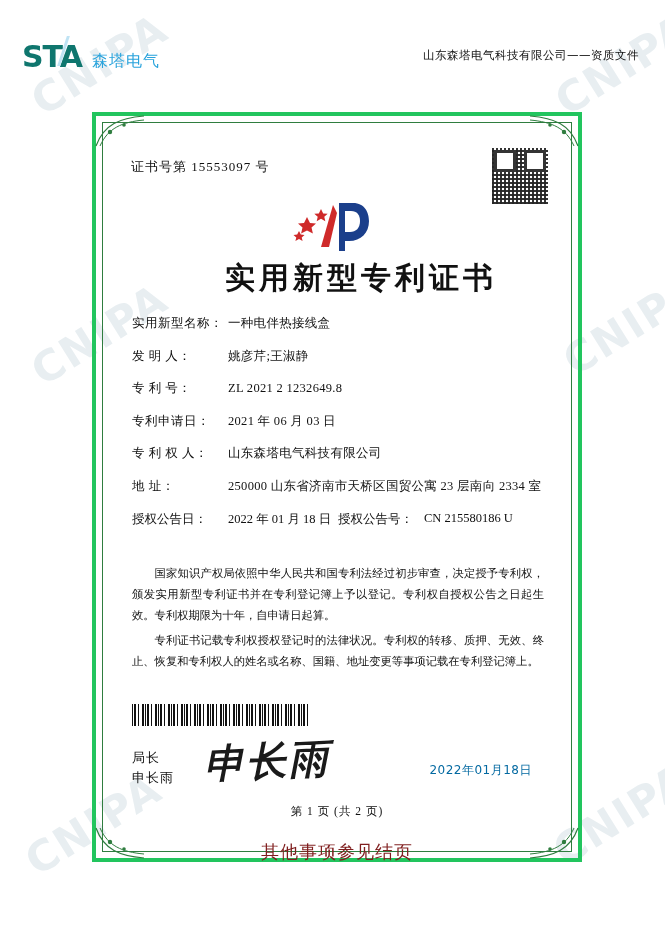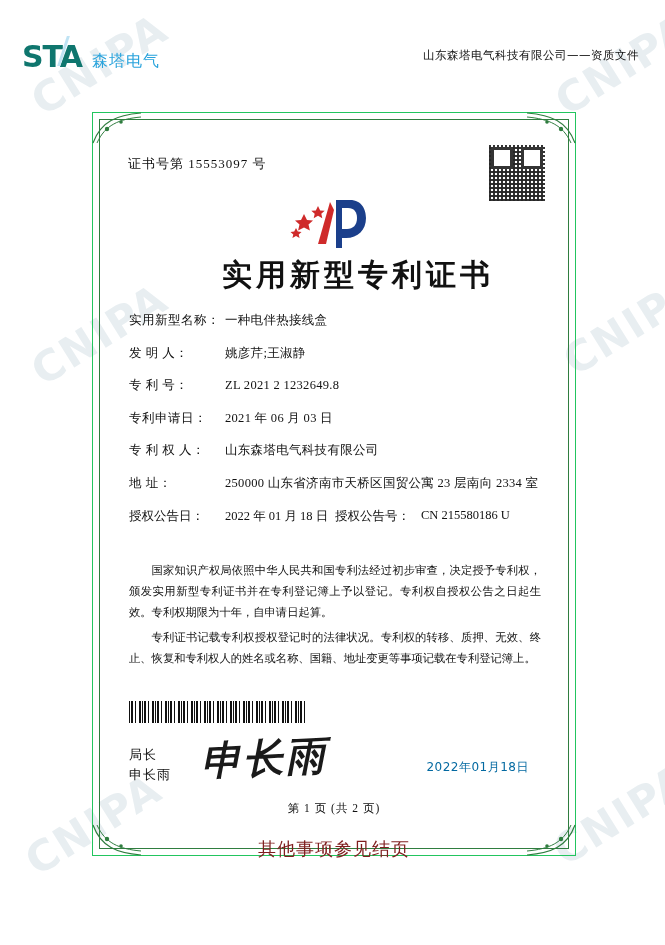--- a/index.html
+++ b/index.html
@@ -45,21 +45,21 @@
     color:#e8eef1;
     letter-spacing:2px;
     transform:rotate(-32deg);
     user-select:none;
     white-space:nowrap;
   }
 
   
   .cert{
     position:absolute;left:92px;top:112px;width:482px;height:742px;
-    border:1px solid #22c55e;
+    border:4px solid #22c55e;
     background:transparent;
   }
   .cert-inner{
     position:absolute;inset:6px;
     border:1px solid #2f7d3f;
   }
   .corner{position:absolute;width:52px;height:34px;color:#2f7d3f;}
   .corner svg{display:block;}
   .c-tl{left:-2px;top:-2px;}
   .c-tr{right:-2px;top:-2px;transform:scaleX(-1);}

